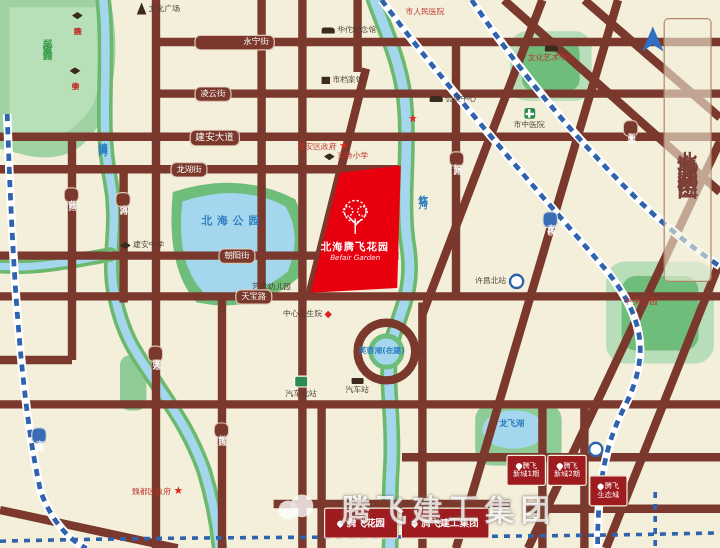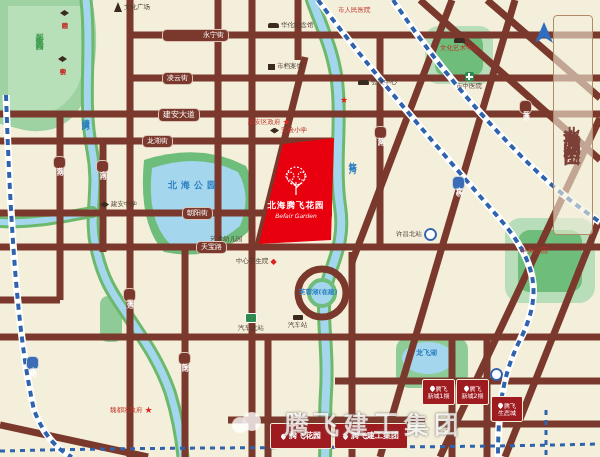--- a/index.html
+++ b/index.html
@@ -234,21 +234,21 @@
     <span>汽车北站</span>
   </div>
   <div class="poi col" style="left:288px;top:315px;">
     <span class="i-bus"></span>
     <span>汽车站</span>
   </div>
   <div class="poi" style="left:396px;top:228px;">
     <span>许昌北站</span>
     <span class="i-station"></span>
   </div>
-  <div class="poi col" style="left:428px;top:72px;margin-left:28px;">
+  <div class="poi col" style="left:428px;top:90px;">
     <span class="i-cross"></span>
     <span>市中医院</span>
   </div>
   <div class="poi red col" style="left:440px;top:38px;">
     <span class="i-car"></span>
     <span>文化艺术中心</span>
   </div>
   <div class="poi red" style="left:110px;top:406px;">
     <span>魏都区政府</span>
     <span class="star">★</span>

